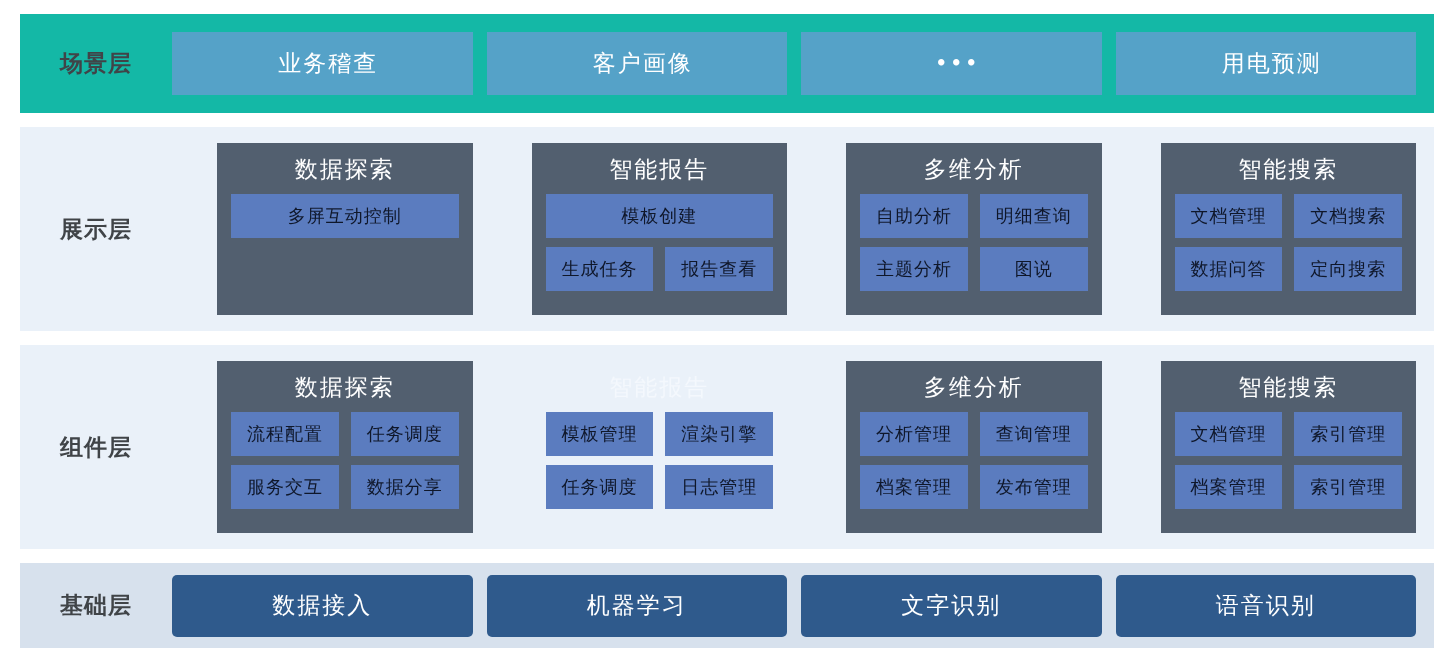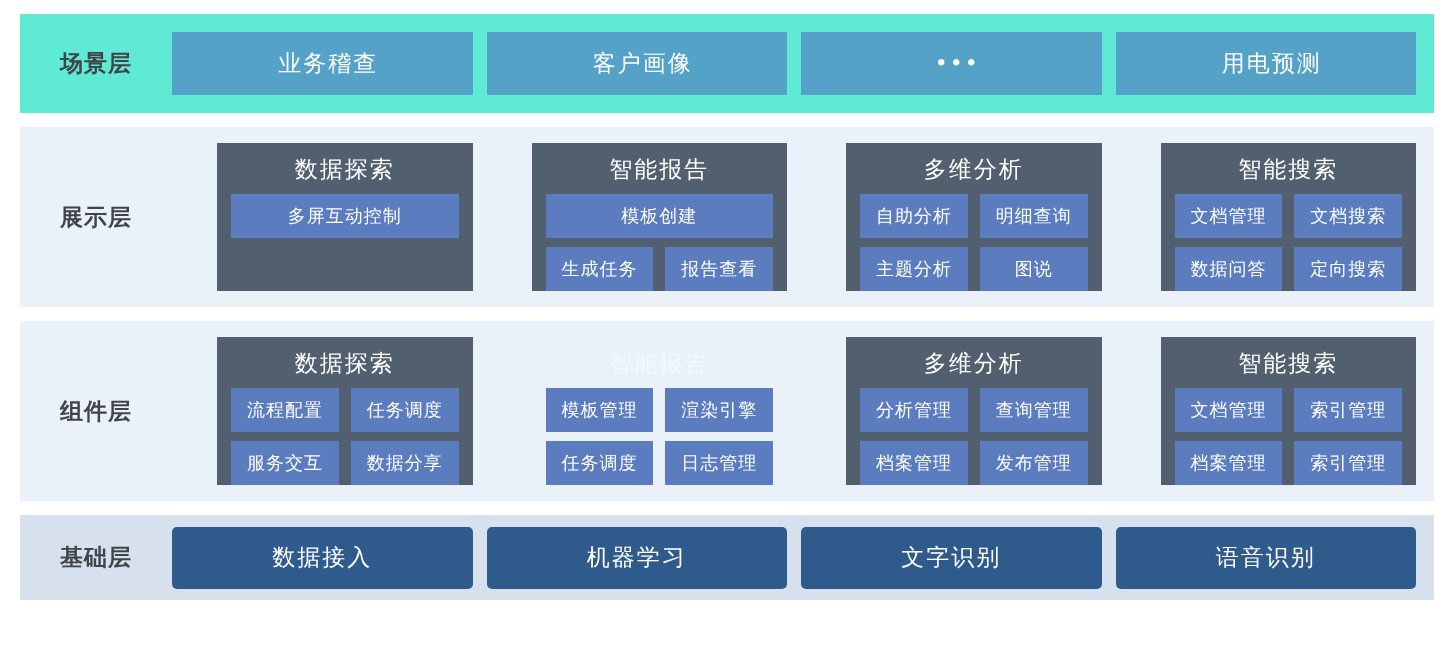--- a/index.html
+++ b/index.html
@@ -42,21 +42,21 @@
   .band-body {
     flex: 1 1 auto;
     display: flex;
     gap: 14px;
     align-items: stretch;
   }
   .band-body > * { flex: 1 1 0; min-width: 0; }
 
   
   .band-scene {
-    background: #5eead4;
+    background: #14b8a6;
     height: 99px;
     padding: 0 18px 0 0;
   }
   .scene-box {
     background: #55a2c8;
     height: 63px;
     display: flex;
     align-items: center;
     justify-content: center;
     color: #ffffff;
@@ -71,21 +71,21 @@
   }
 
   
   .band-cards {
     background: #eaf1f9;
     padding: 16px 18px 16px 0;
   }
   .card {
     background: #525f6f;
     box-sizing: border-box;
-    padding: 8px 14px 0 14px;
+    padding: 8px 14px 24px 14px;
     display: flex;
     flex-direction: column;
     margin-left: 45px;
   }
   .card.is-ghost {
     background: transparent;
   }
   .card-title {
     text-align: center;
     color: #ffffff;
@@ -108,21 +108,21 @@
     gap: 12px;
   }
   .chip {
     flex: 1 1 0;
     min-width: 0;
     background: #5b7cbf;
     height: 44px;
     display: flex;
     align-items: center;
     justify-content: center;
-    color: #ffffff;
+    color: #0f172a;
     font-size: 18px;
     letter-spacing: 1px;
     white-space: nowrap;
     font-family: "DejaVu Serif", "Liberation Serif", serif;
   }
   .chip.is-wide { flex: 1 1 100%; }
 
   
   .band-base {
     background: #d7e1ed;

